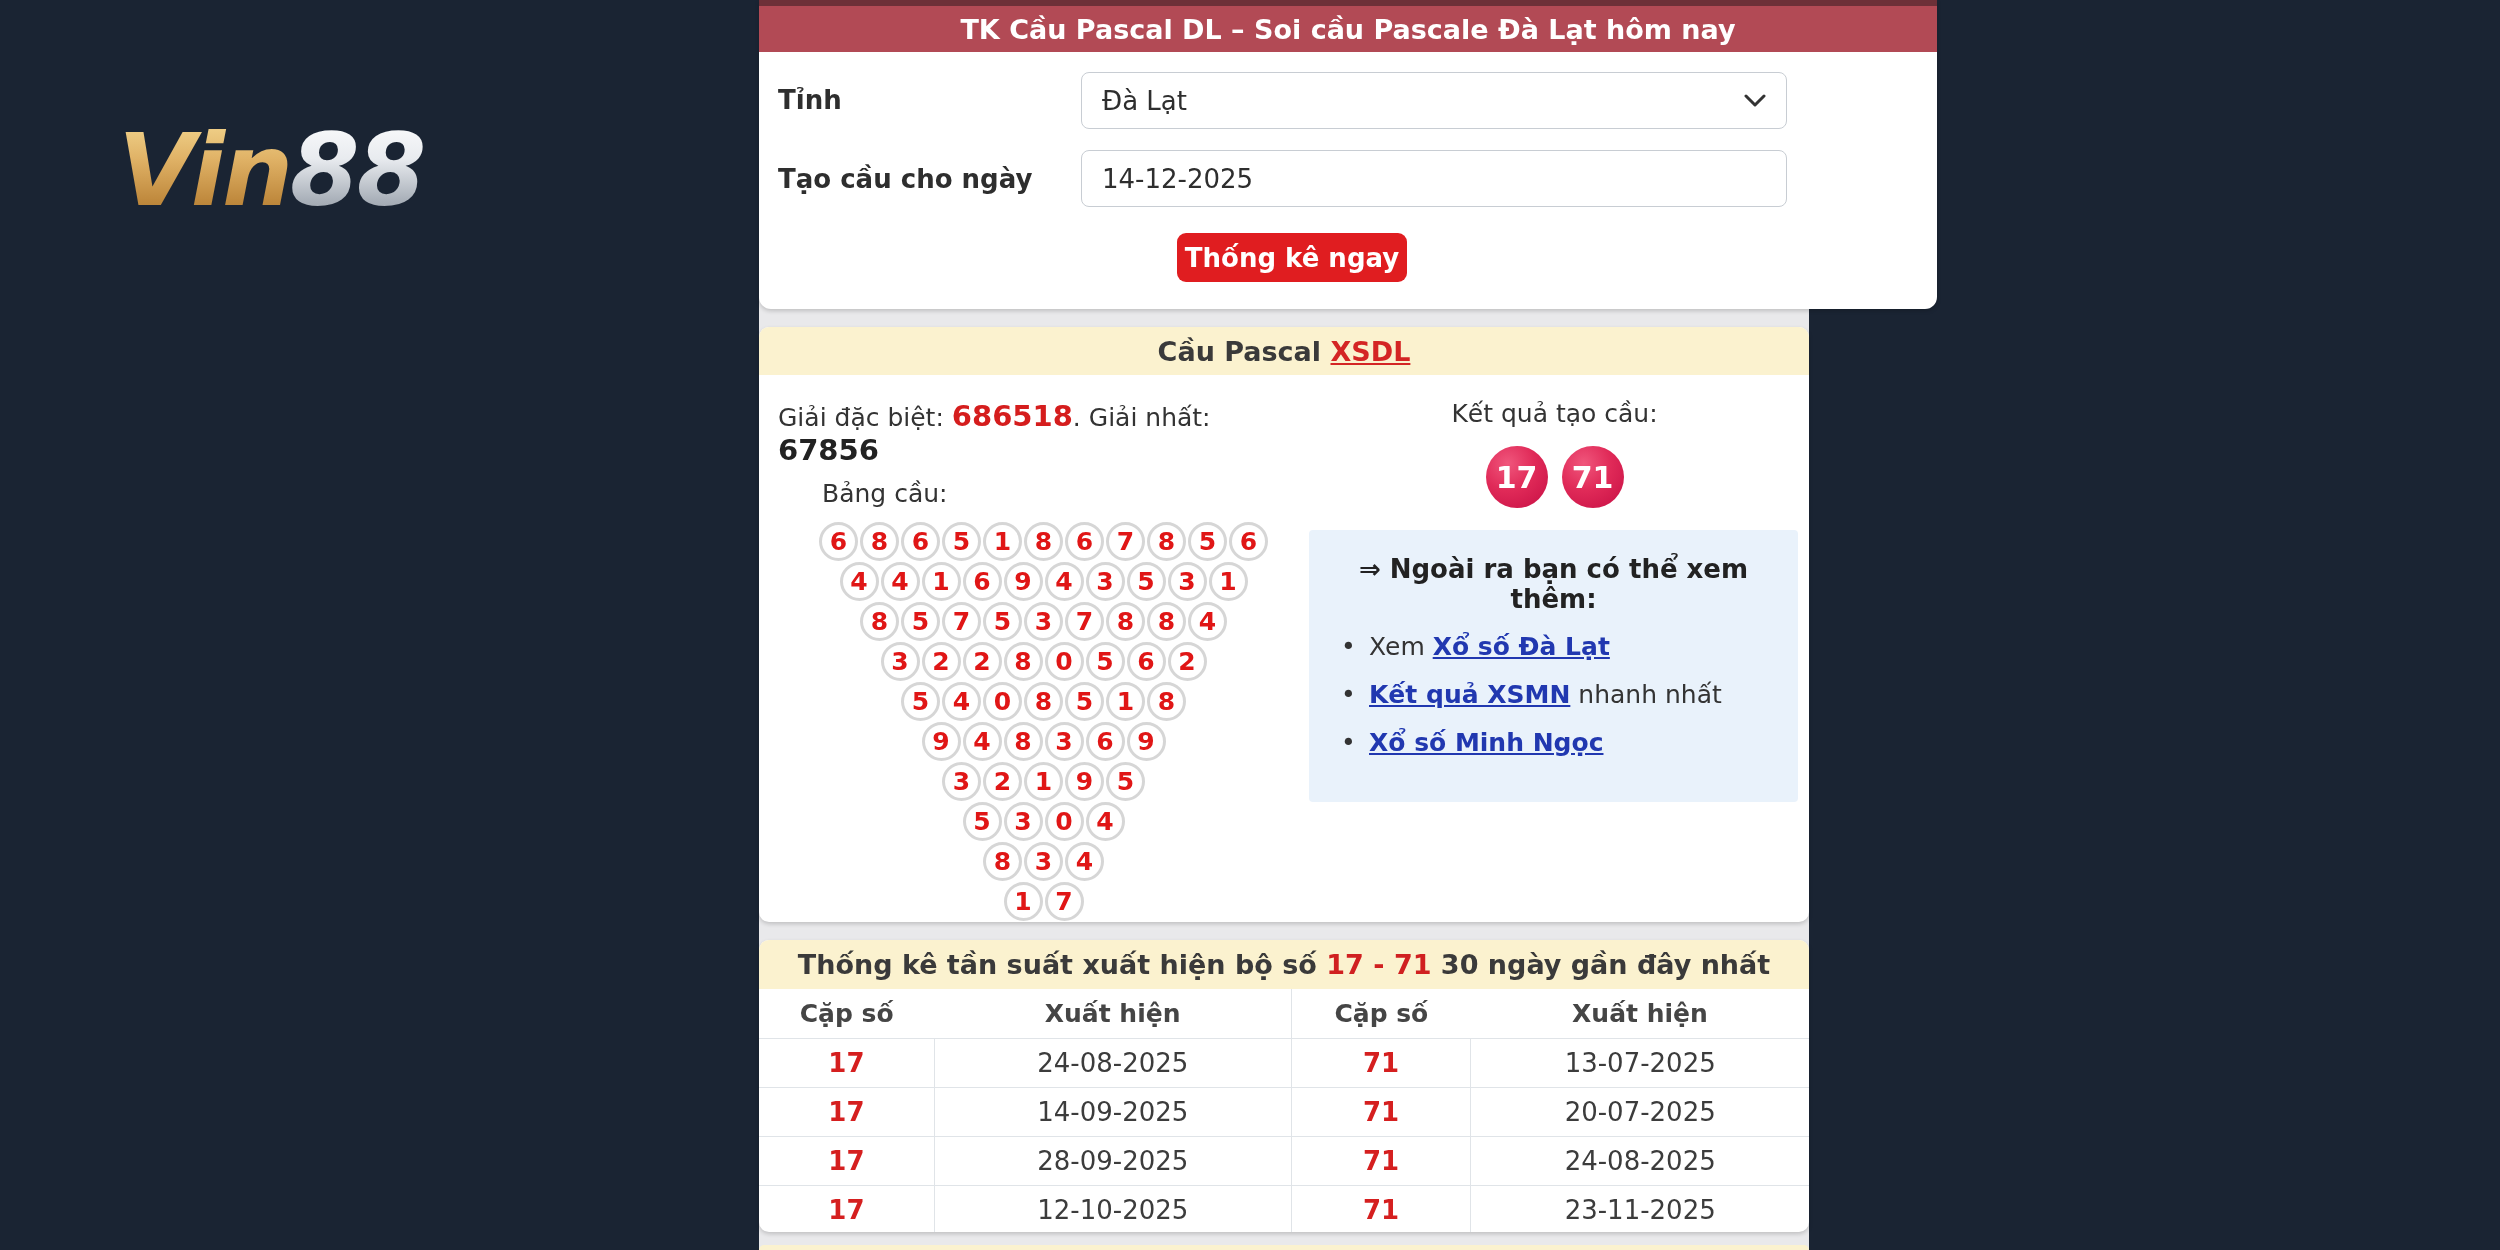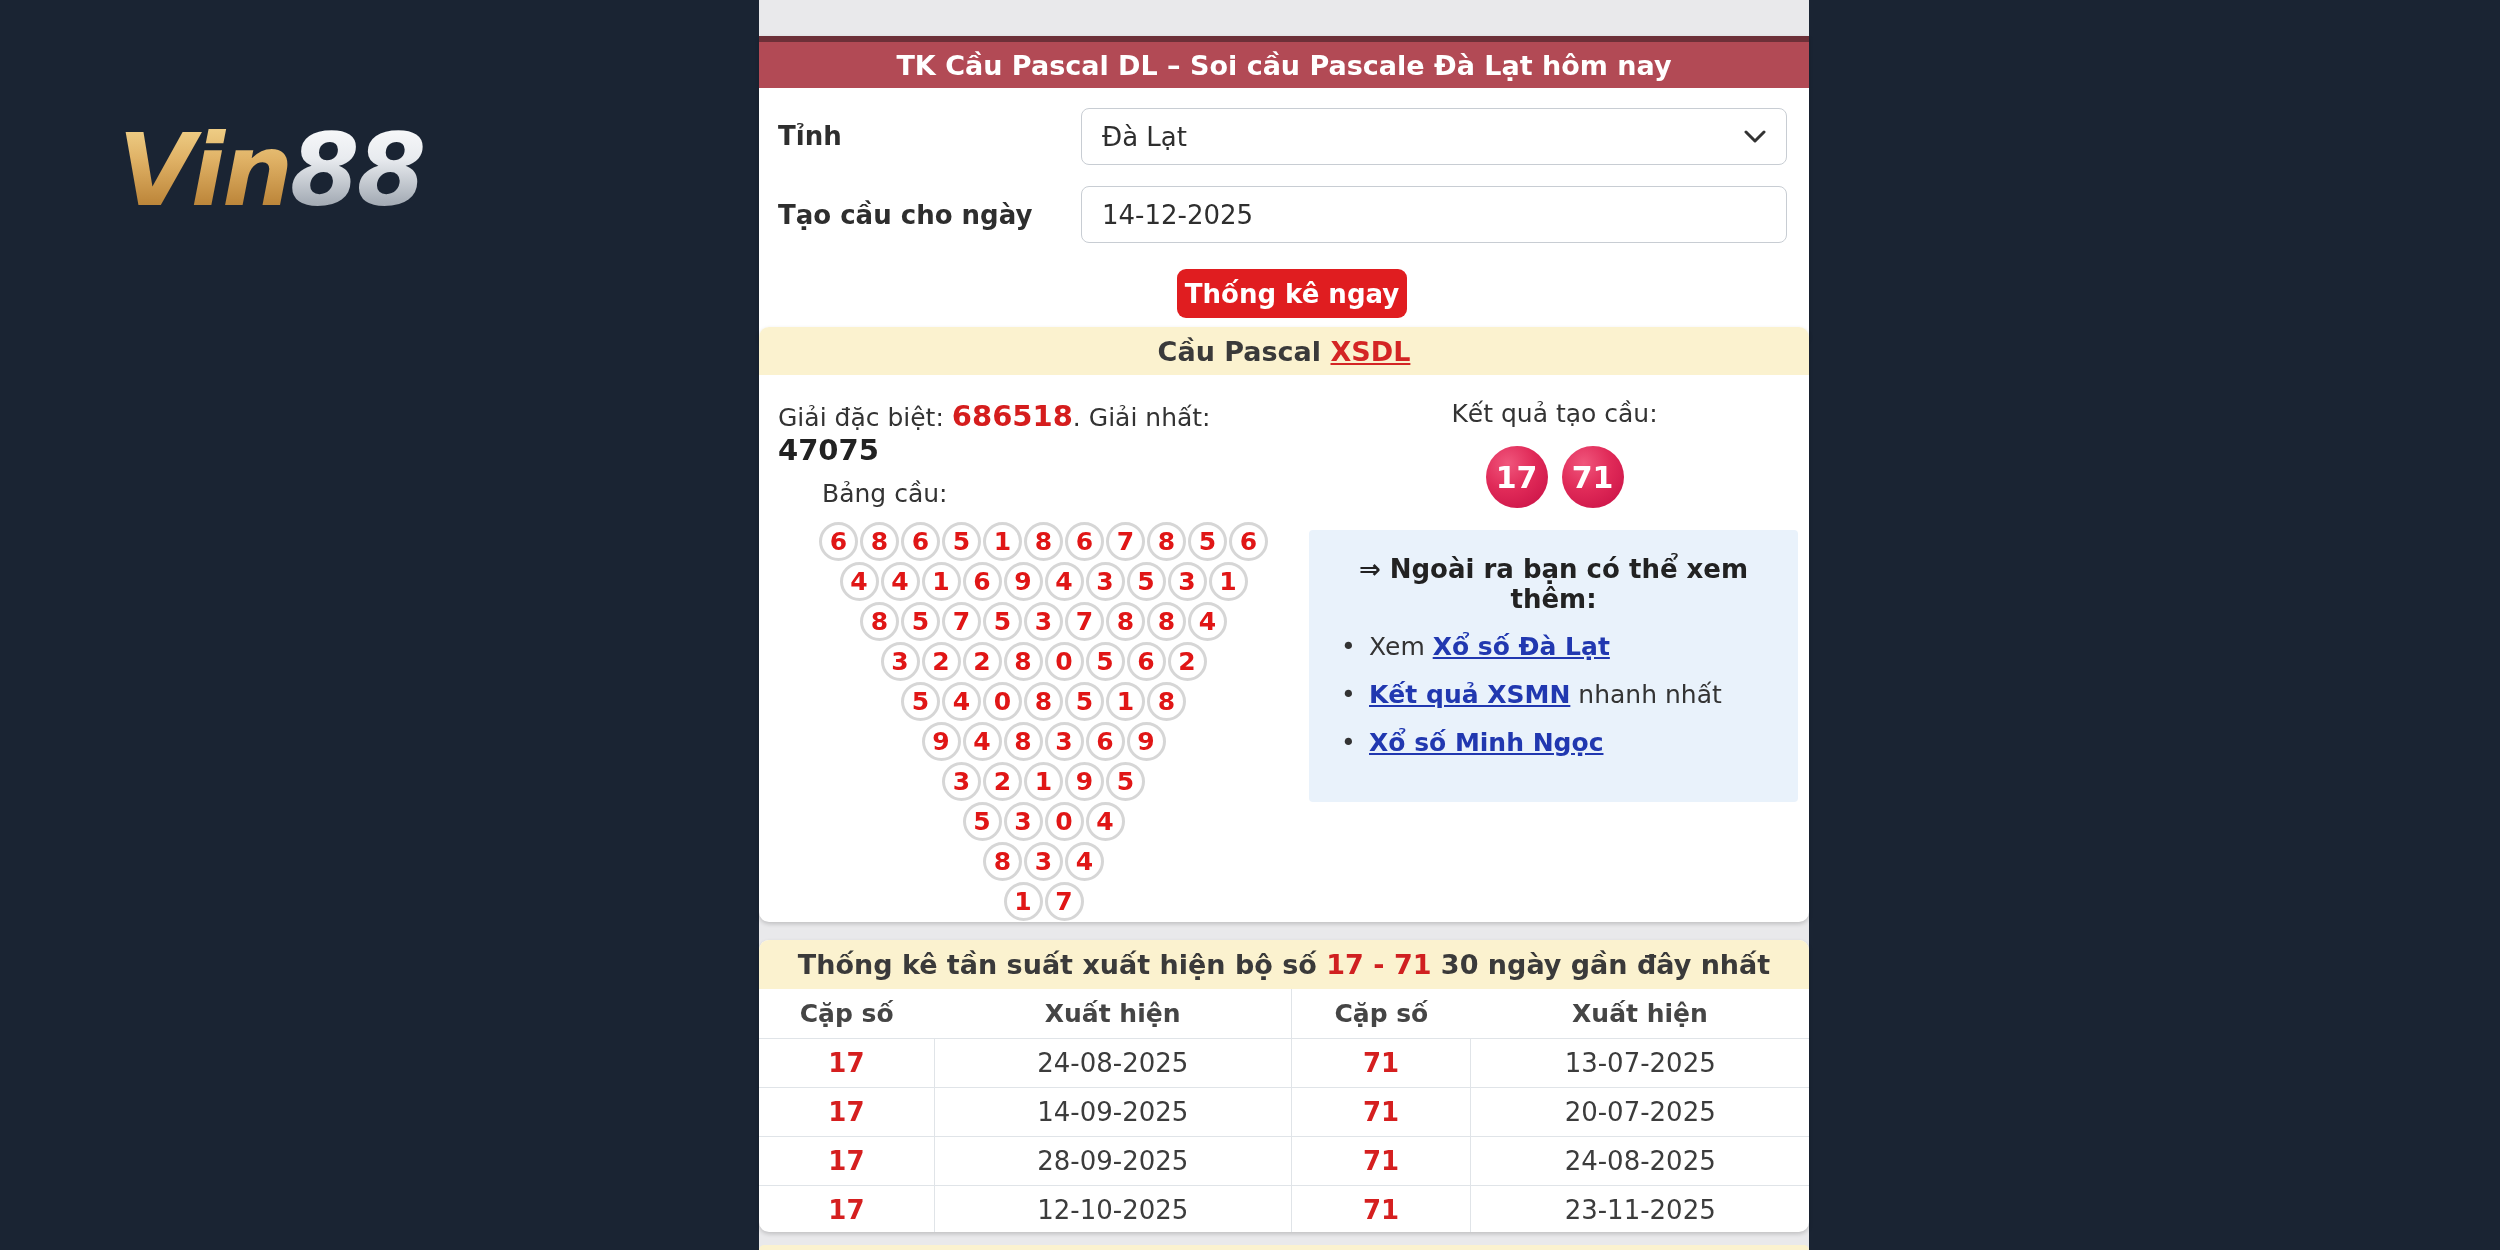--- a/index.html
+++ b/index.html
@@ -27,21 +27,21 @@
 
   
   .column {
     position:absolute; left:759px; top:0; width:1050px; height:1250px;
     background: var(--column-bg, #e9e9eb);
   }
 
   .card { background:#fff; }
 
   
-  .card1 { position:absolute; left:0; top:0; width:1050px; height:309px; border-radius:0 0 12px 12px; box-shadow:0 2px 4px rgba(0,0,0,.18);margin-top:36px; }
+  .card1 { position:absolute; left:0; top:0; width:1178px; height:309px; border-radius:0 0 12px 12px; box-shadow:0 2px 4px rgba(0,0,0,.18); }
   .red-header {
     height:52px; background:var(--header-bar-red,#b24a55);
     border-top:6px solid var(--header-bar-border,#6d3038);
     display:flex; align-items:center; justify-content:center;
     color:#fff; font-weight:bold; font-size:27px;
   }
   .form-area { position:relative; height:257px;padding-left:16px; }
   .form-label { position:absolute; left:19px; font-size:26px; font-weight:bold; color:#2e2e2e; }
   .lbl-province { top:33px; }
   .lbl-date { top:112px; }
@@ -147,21 +147,21 @@
   </div>
 
   <div class="card card2">
     <div class="yellow-header">
       <span>Cầu Pascal </span>
       <a class="hdr-link" href="#">XSDL</a>
     </div>
     <div class="card2-body">
       <div class="col-left">
         <div class="prize-line">
-          <span>Giải đặc biệt: </span><span class="sp">686518</span><span>. Giải nhất: </span><span class="fp">47075</span>
+          <span>Giải đặc biệt: </span><span class="sp">686518</span><span>. Giải nhất: </span><span class="fp">67856</span>
         </div>
         <div class="board-label">Bảng cầu:</div>
         <div class="pyramid">
             <div class="p-row">
               <span class="p-cell">6</span>
               <span class="p-cell">8</span>
               <span class="p-cell">6</span>
               <span class="p-cell">5</span>
               <span class="p-cell">1</span>
               <span class="p-cell">8</span>

